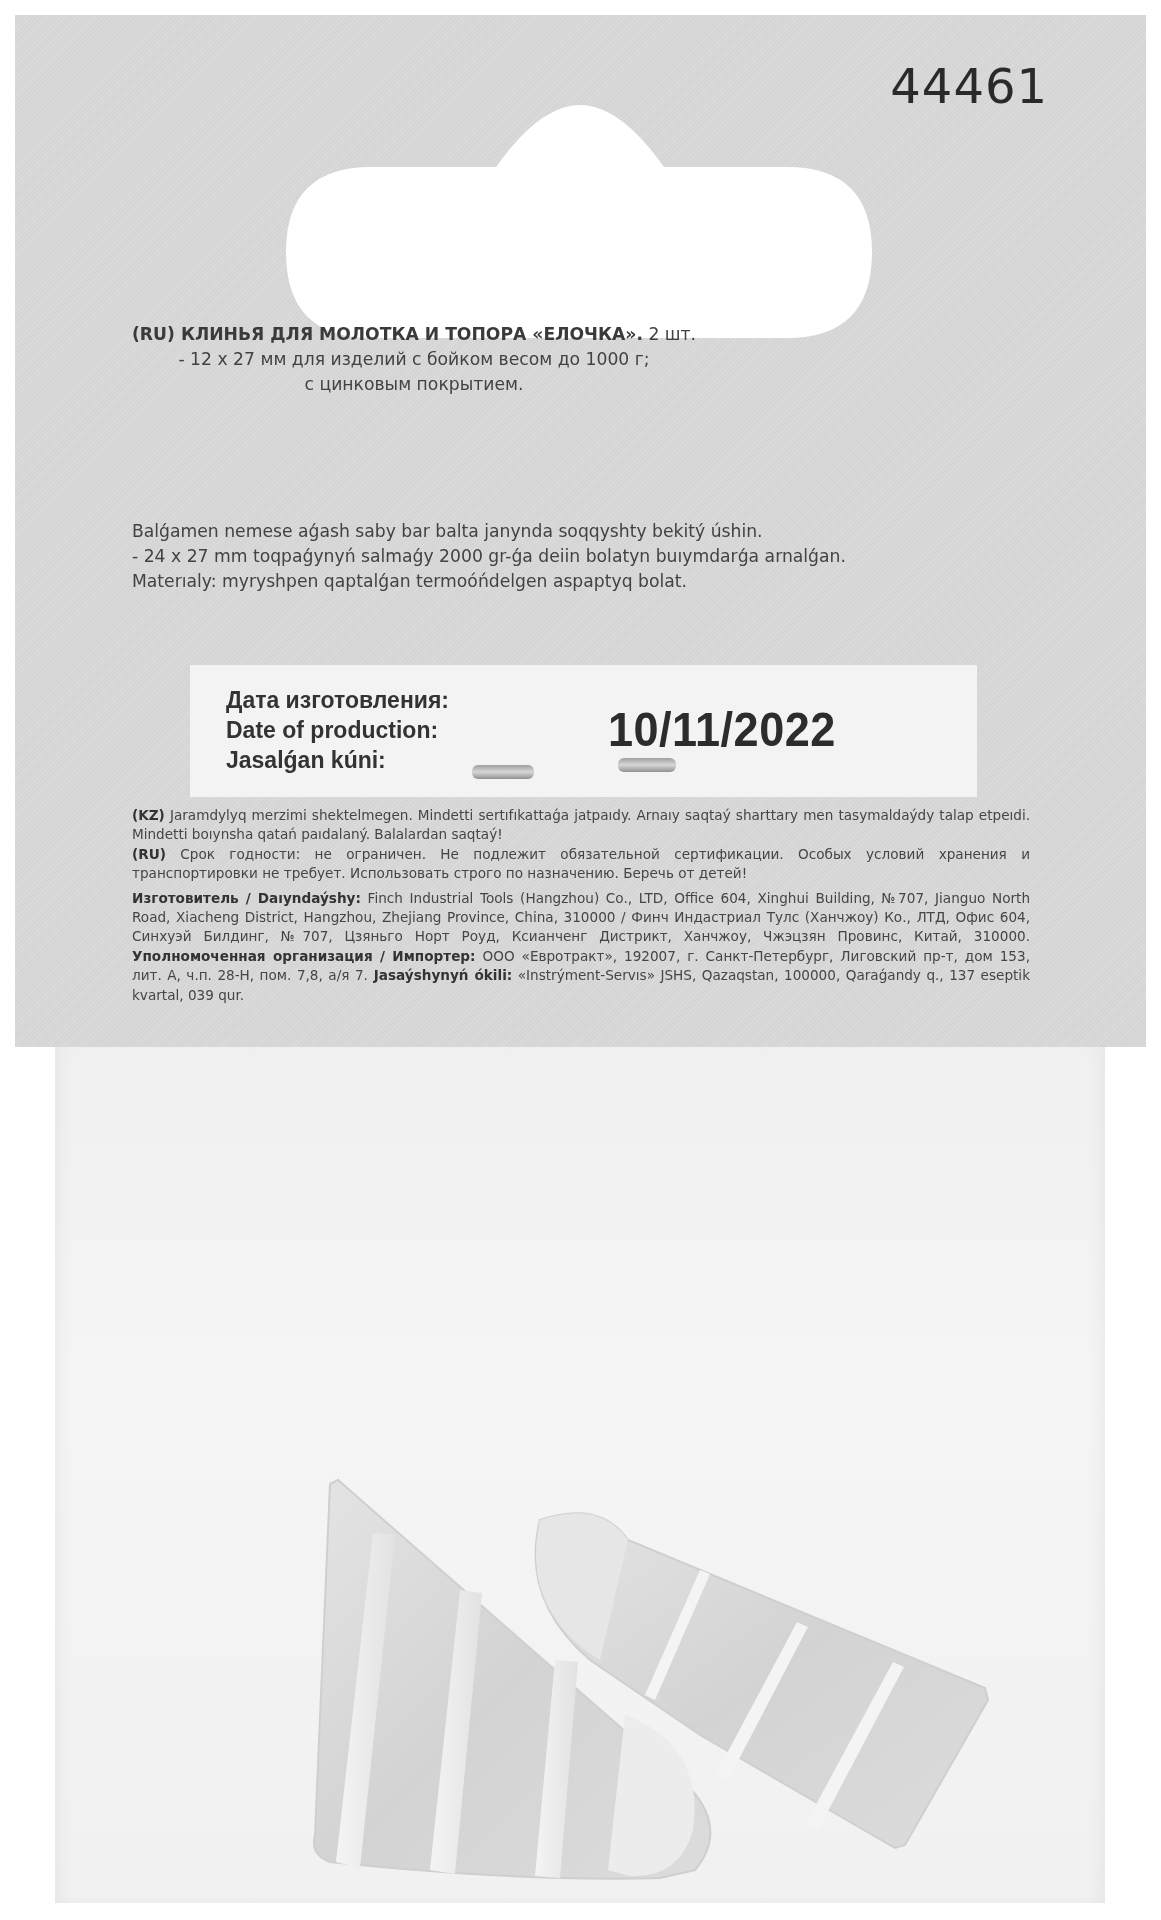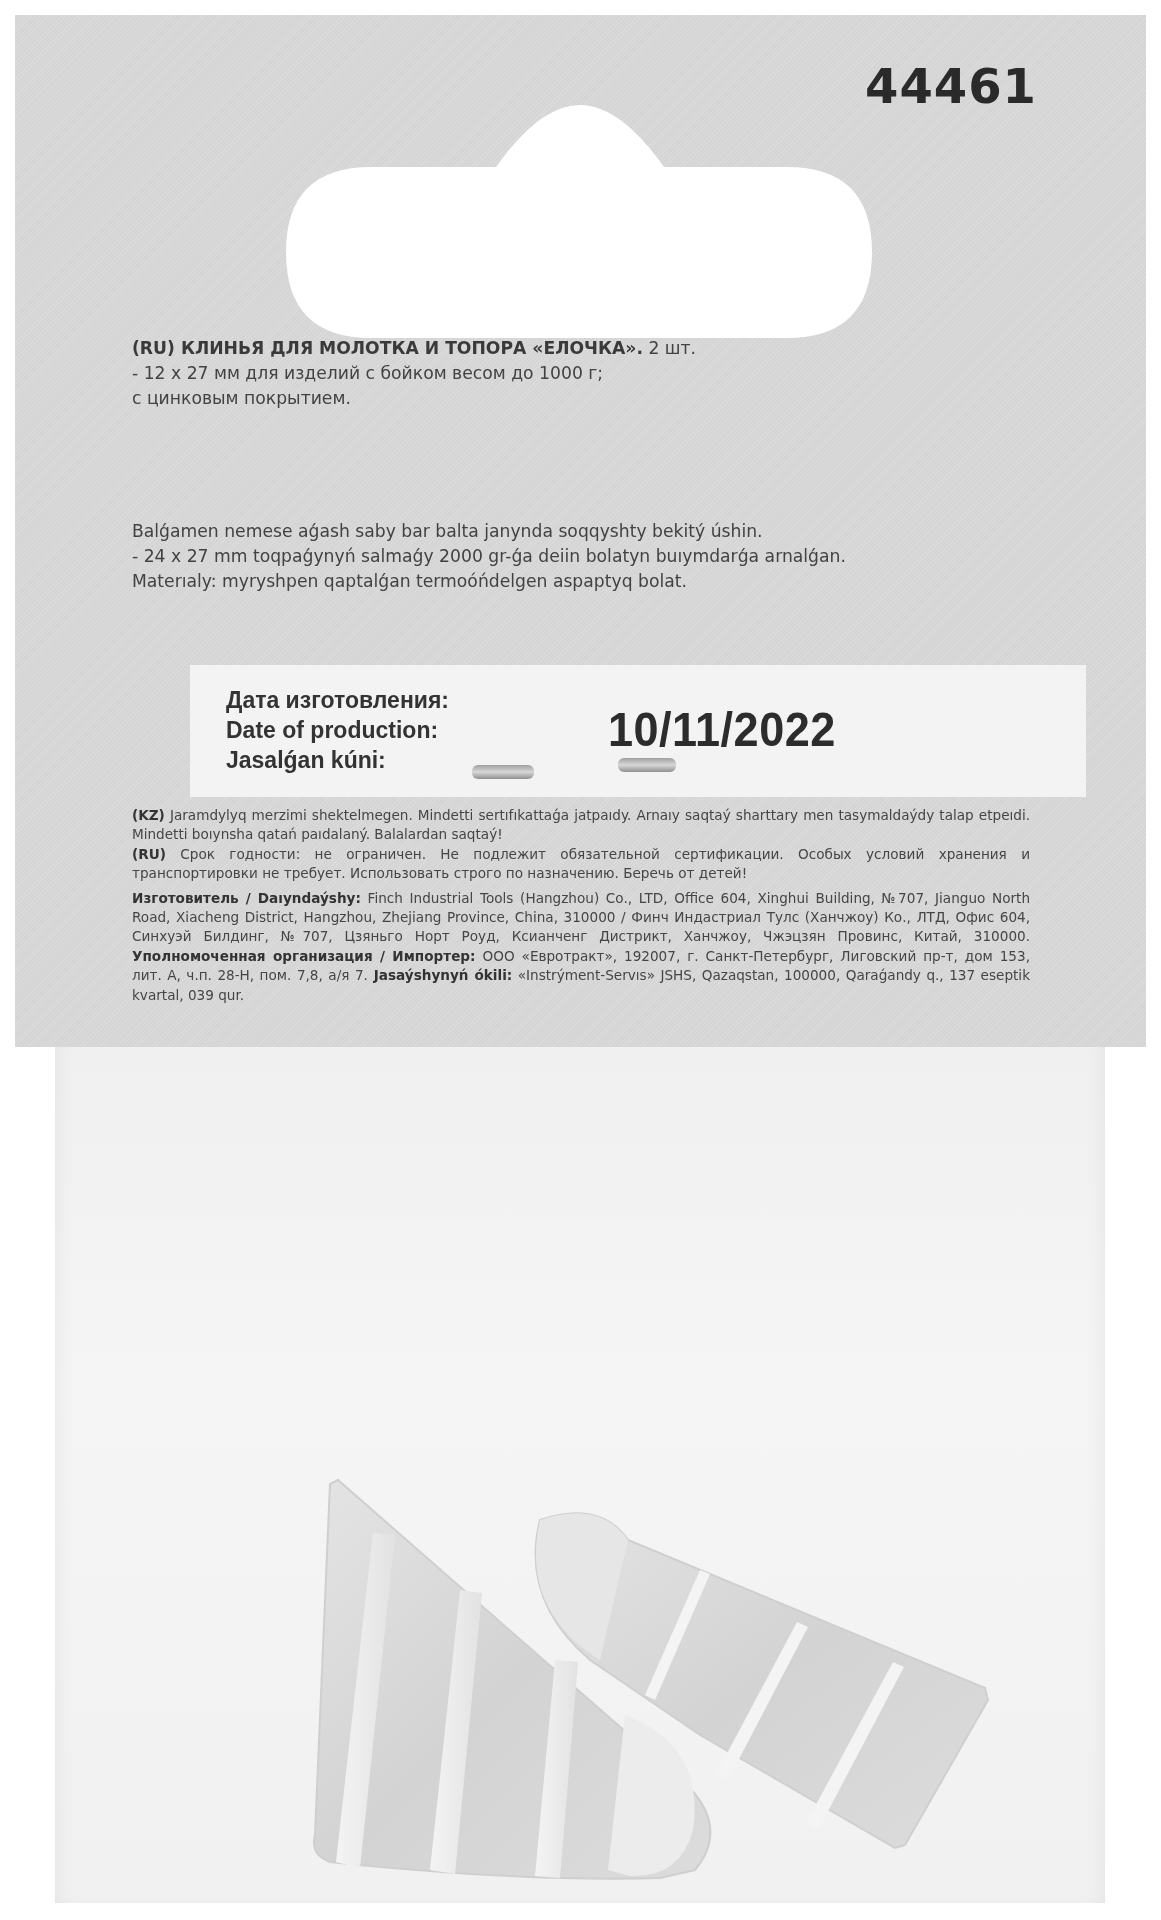--- a/index.html
+++ b/index.html
@@ -8,29 +8,29 @@
     font-family:"DejaVu Sans", "Liberation Sans", sans-serif; color:#3a3a3a;
   }
   .card {
     position:absolute; left:15px; top:15px; width:1131px; height:1032px;
     background:#d9d9da;
     background-image: repeating-linear-gradient(135deg, rgba(255,255,255,0.05) 0 1px, rgba(0,0,0,0.02) 1px 3px);
     z-index:2;
   }
   .hole { position:absolute; left:0; top:0; width:1161px; height:360px; z-index:3; pointer-events:none; }
   .sku {
-    position:absolute; right:124px; top:58px; font-family:"DejaVu Sans", sans-serif;
-    font-weight:bold; font-size:48px; letter-spacing:1px; color:#2a2a2a; z-index:4;
+    position:absolute; right:113px; top:58px; font-family:"DejaVu Sans", sans-serif;
+    font-weight:normal; font-size:48px; letter-spacing:1px; color:#2a2a2a; z-index:4;
   }
   .block { position:absolute; left:132px; z-index:4; font-size:17.2px; line-height:25.2px; color:#424242; white-space:nowrap; }
   .block .b { font-weight:bold; color:#3a3a3a; }
-  .ru-block { top:336px; }
+  .ru-block { top:322px;text-align:center; }
   .kz-block { top:519px; }
   .date-box {
-    position:absolute; left:190px; top:665px; width:896px; height:132px; background:#f3f3f3; z-index:4;
+    position:absolute; left:190px; top:665px; width:787px; height:132px; background:#f3f3f3; z-index:4;
   }
   .date-labels {
     position:absolute; left:36px; top:20px; font-family:"Liberation Sans", sans-serif; font-weight:bold;
     font-size:23px; line-height:30px; color:#333; white-space:nowrap;
   }
   .date-value {
     position:absolute; left:418px; top:36px; font-family:"Liberation Sans", sans-serif; font-weight:bold;
     font-size:49px; color:#2c2c2c; letter-spacing:0.5px; transform:scaleX(0.92); transform-origin:left;
   }
   .smudge { position:absolute; height:14px; border-radius:6px; background:linear-gradient(#8a8a8a,#d0d0d0 50%,#777); opacity:0.8; }

